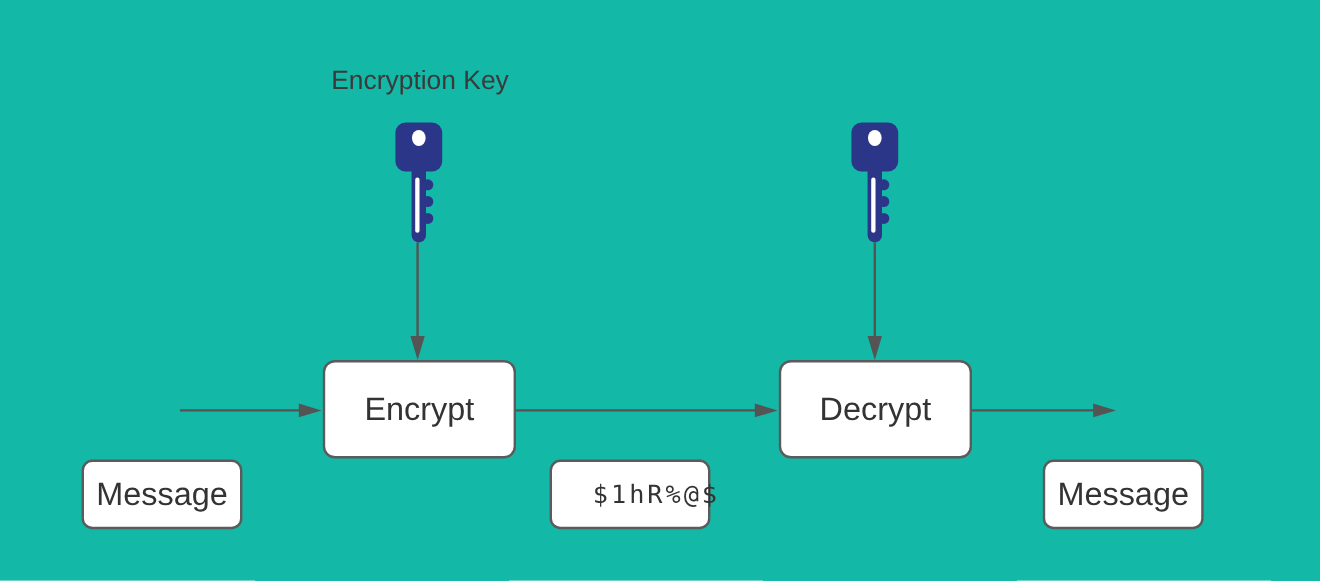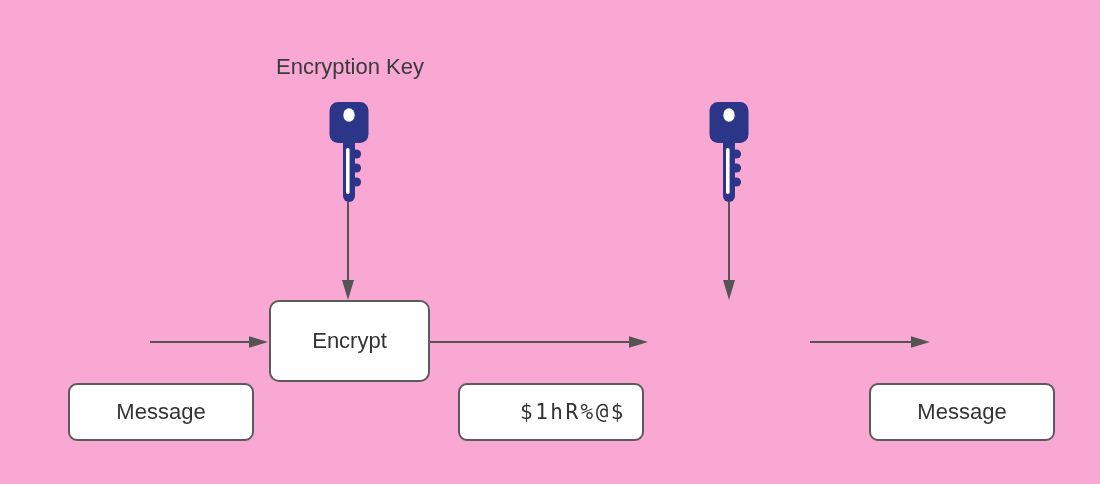--- a/index.html
+++ b/index.html
@@ -1,20 +1,20 @@
 <!DOCTYPE html>
 <html><head>
 <meta charset="utf-8">
 <style>
   html, body { margin: 0; padding: 0; background: #ffffff; }
   .canvas {
     position: relative;
     width: 1100px;
     height: 484px;
-    background: #f9a8d4;
+    background: #14b8a6;
     font-family: "Liberation Sans", sans-serif;
     overflow: hidden;
   }
   .flow-label {
     position: absolute;
     width: 220px;
     text-align: center;
     font-size: 22px;
     color: #3a3a3a;
     line-height: 26px;
@@ -23,25 +23,25 @@
   #label-decryption-key { left: 621px; top: 54px; }
 
   .box {
     position: absolute;
     background: #ffffff;
     border: 2.5px solid #5b5b5b;
     box-sizing: border-box;
     display: flex;
     align-items: center;
     justify-content: center;
-    font-size: 22px;
+    font-size: 27px;
     color: #333333;
   }
   .process-box { width: 161px; height: 82px; border-radius: 10px; }
-  .data-box    { width: 186px; height: 58px; border-radius: 9px;  }
+  .data-box    { width: 134px; height: 58px; border-radius: 9px;  }
 
   #node-encrypt        { left: 269px; top: 300px; }
   #node-decrypt        { left: 649px; top: 300px; }
   #node-message-input  { left: 68px;  top: 383px; }
   #node-ciphertext     { left: 458px; top: 383px;
                          font-family: "DejaVu Sans Mono", monospace;
                          font-size: 21px; letter-spacing: 2.5px; padding-left: 44px; }
   #node-message-output { left: 869px; top: 383px; }
 
   .arrow, .key-icon { position: absolute; overflow: visible; }
@@ -98,18 +98,19 @@
   <svg class="arrow" id="arrow-encrypt-to-decrypt" width="218" height="14" viewBox="0 0 218 14">
     <line x1="0" y1="7" x2="200" y2="7" stroke="#545454" stroke-width="2"></line>
     <polygon points="199,1.2 199,12.8 218,7" fill="#545454"></polygon>
   </svg>
   <svg class="arrow" id="arrow-decrypt-out" width="120" height="14" viewBox="0 0 120 14">
     <line x1="0" y1="7" x2="102" y2="7" stroke="#545454" stroke-width="2"></line>
     <polygon points="101,1.2 101,12.8 120,7" fill="#545454"></polygon>
   </svg>
 
   <div class="box process-box" id="node-encrypt">Encrypt</div>
+  <div class="box process-box" id="node-decrypt">Decrypt</div>
 
   <div class="box data-box" id="node-message-input">Message</div>
   <div class="box data-box" id="node-ciphertext">$1hR%@$</div>
   <div class="box data-box" id="node-message-output">Message</div>
 
 </div>
 
 </body></html>

